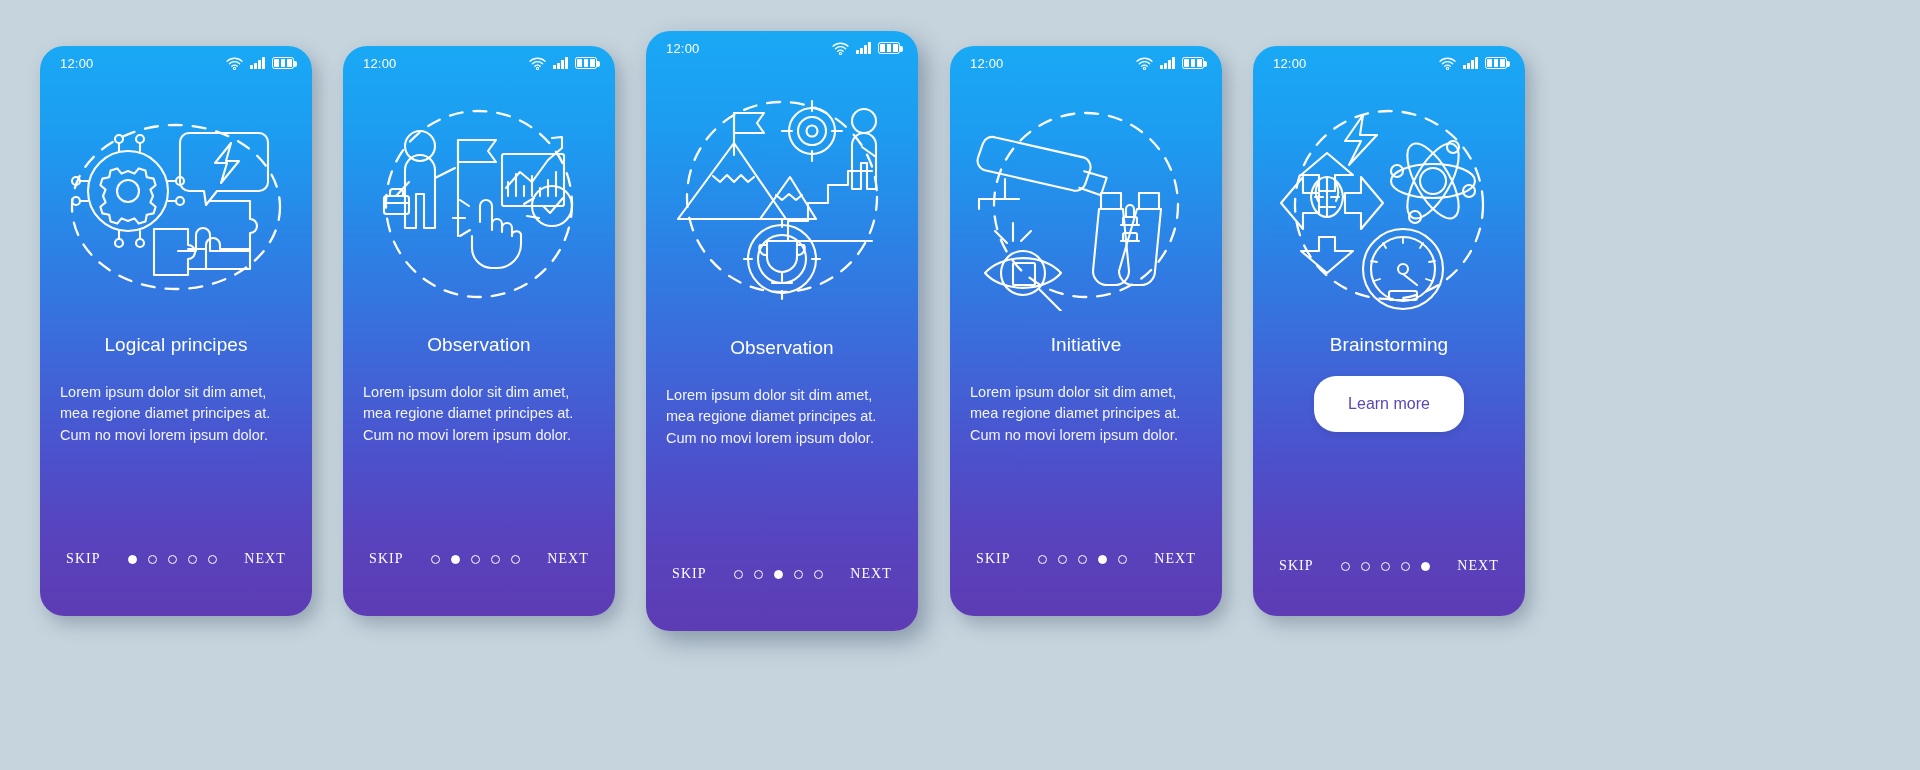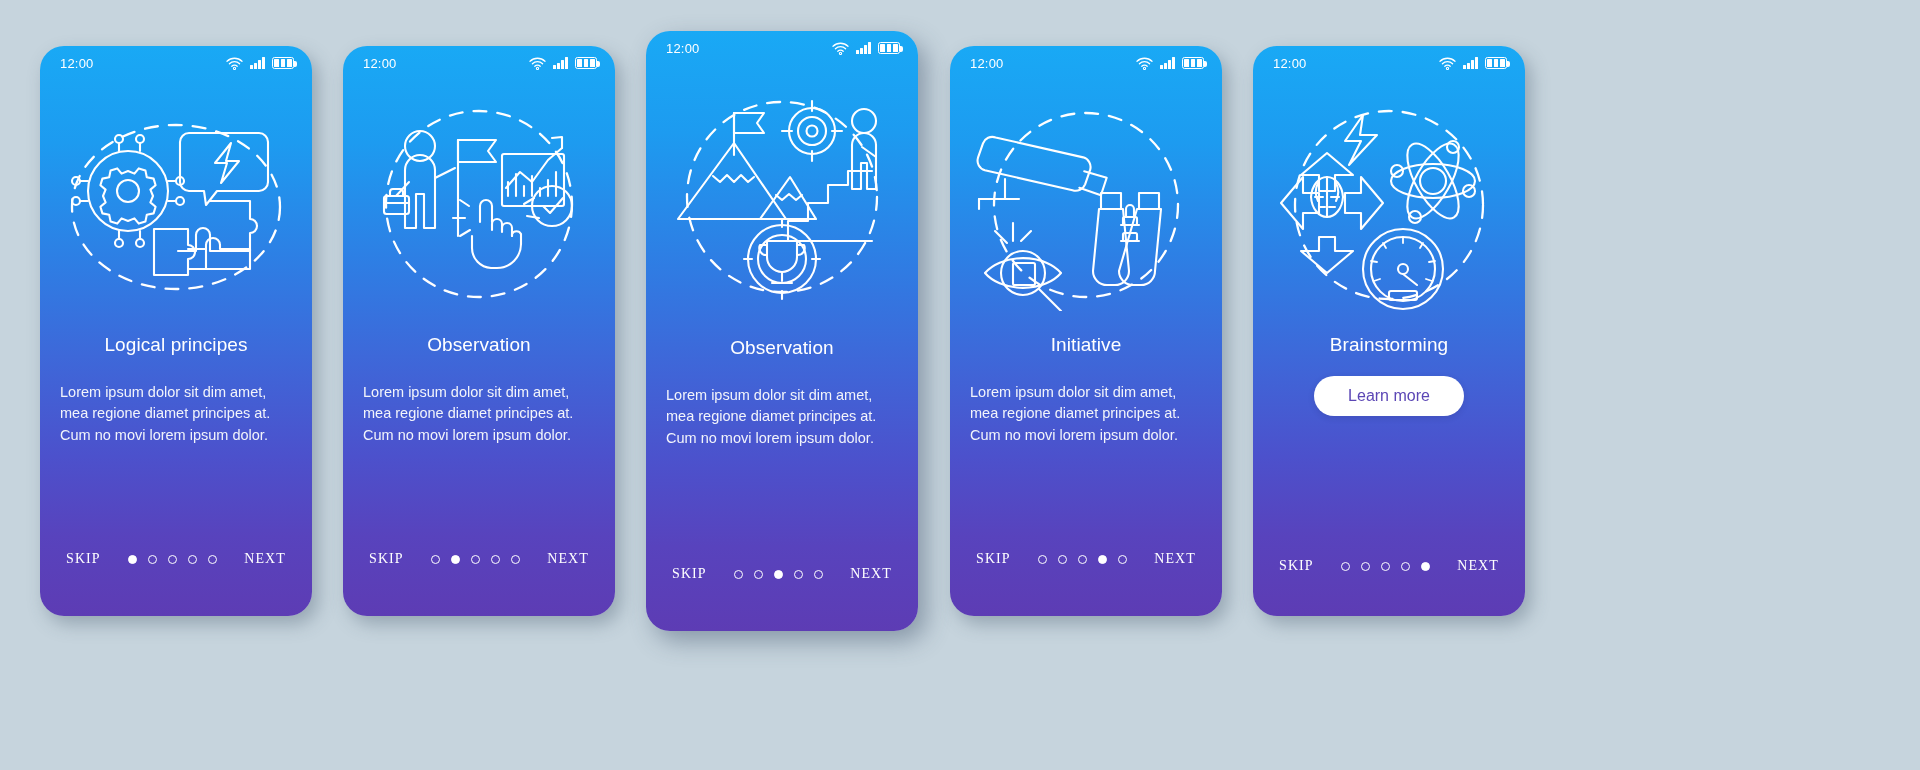--- a/index.html
+++ b/index.html
@@ -69,21 +69,21 @@
     max-width:232px;
   }
   .p5 .body{ margin-top:24px; }
 
   .learn-btn{
     margin-top:20px;
     background:#ffffff; color:#5b46b5;
     border:none; border-radius:22px;
     font-family:"Liberation Sans", sans-serif;
     font-size:16px; font-weight:400;
-    padding:11px 34px;
+    padding:19px 34px;
     cursor:pointer;
     box-shadow:0 2px 6px rgba(40,30,90,.16);
   }
 
   
   .nav{
     flex:0 0 auto;
     height:92px;
     display:flex; align-items:center; justify-content:space-between;
     padding:0 26px 22px 26px;

